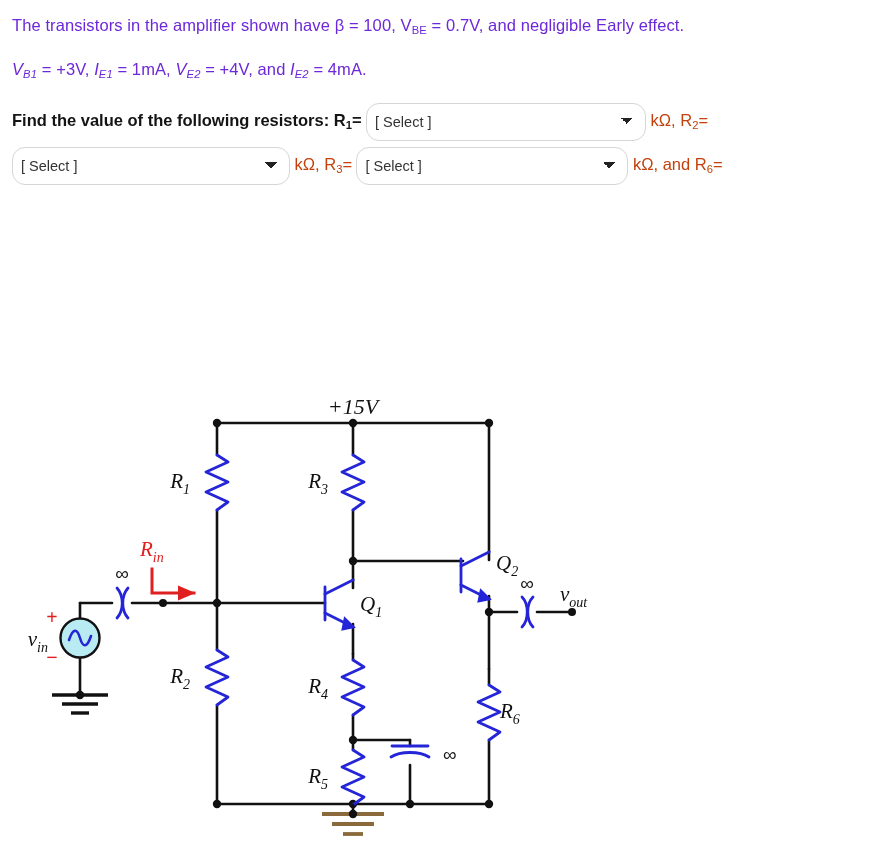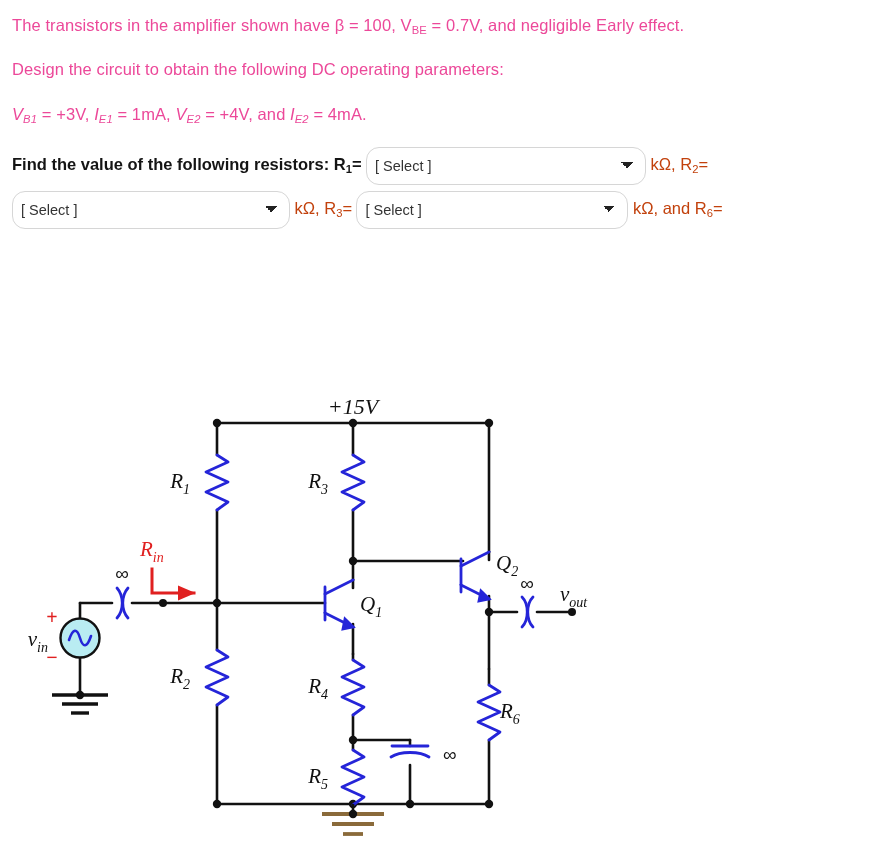--- a/index.html
+++ b/index.html
@@ -19,21 +19,21 @@
     width: 872px;
     height: 866px;
   }
   .prose {
     padding: 14px 12px 0 12px;
   }
   .para {
     font-size: 16.5px;
     line-height: 1.35;
     margin: 0 0 22px 0;
-    color: #ec4899;
+    color: #6d28d9;
     letter-spacing: 0.1px;
   }
   .it { font-style: italic; }
   sub {
     font-size: 0.68em;
     line-height: 0;
     vertical-align: baseline;
     position: relative;
     bottom: -0.28em;
   }
@@ -92,21 +92,20 @@
 <body>
 
 <div class="page">
 
   <div class="prose">
 
     <p class="para">
       <span>The transistors in the amplifier shown have β = 100, V</span><sub>BE</sub><span> = 0.7V, and negligible Early effect.</span>
     </p>
 
-    <p class="para">Design the circuit to obtain the following DC operating parameters:</p>
 
     <p class="para">
       <span class="it">V</span><sub class="it">B1</sub><span> = +3V, </span><span class="it">I</span><sub class="it">E1</sub><span> = 1mA, </span><span class="it">V</span><sub class="it">E2</sub><span> = +4V, and </span><span class="it">I</span><sub class="it">E2</sub><span> = 4mA.</span>
     </p>
 
   </div>
 
   <div class="row-a">
     <span class="qline" style="display:inline"><span>Find the value of the following resistors: R</span><sub>1</sub><span>=</span></span>
     <span class="selwrap">

